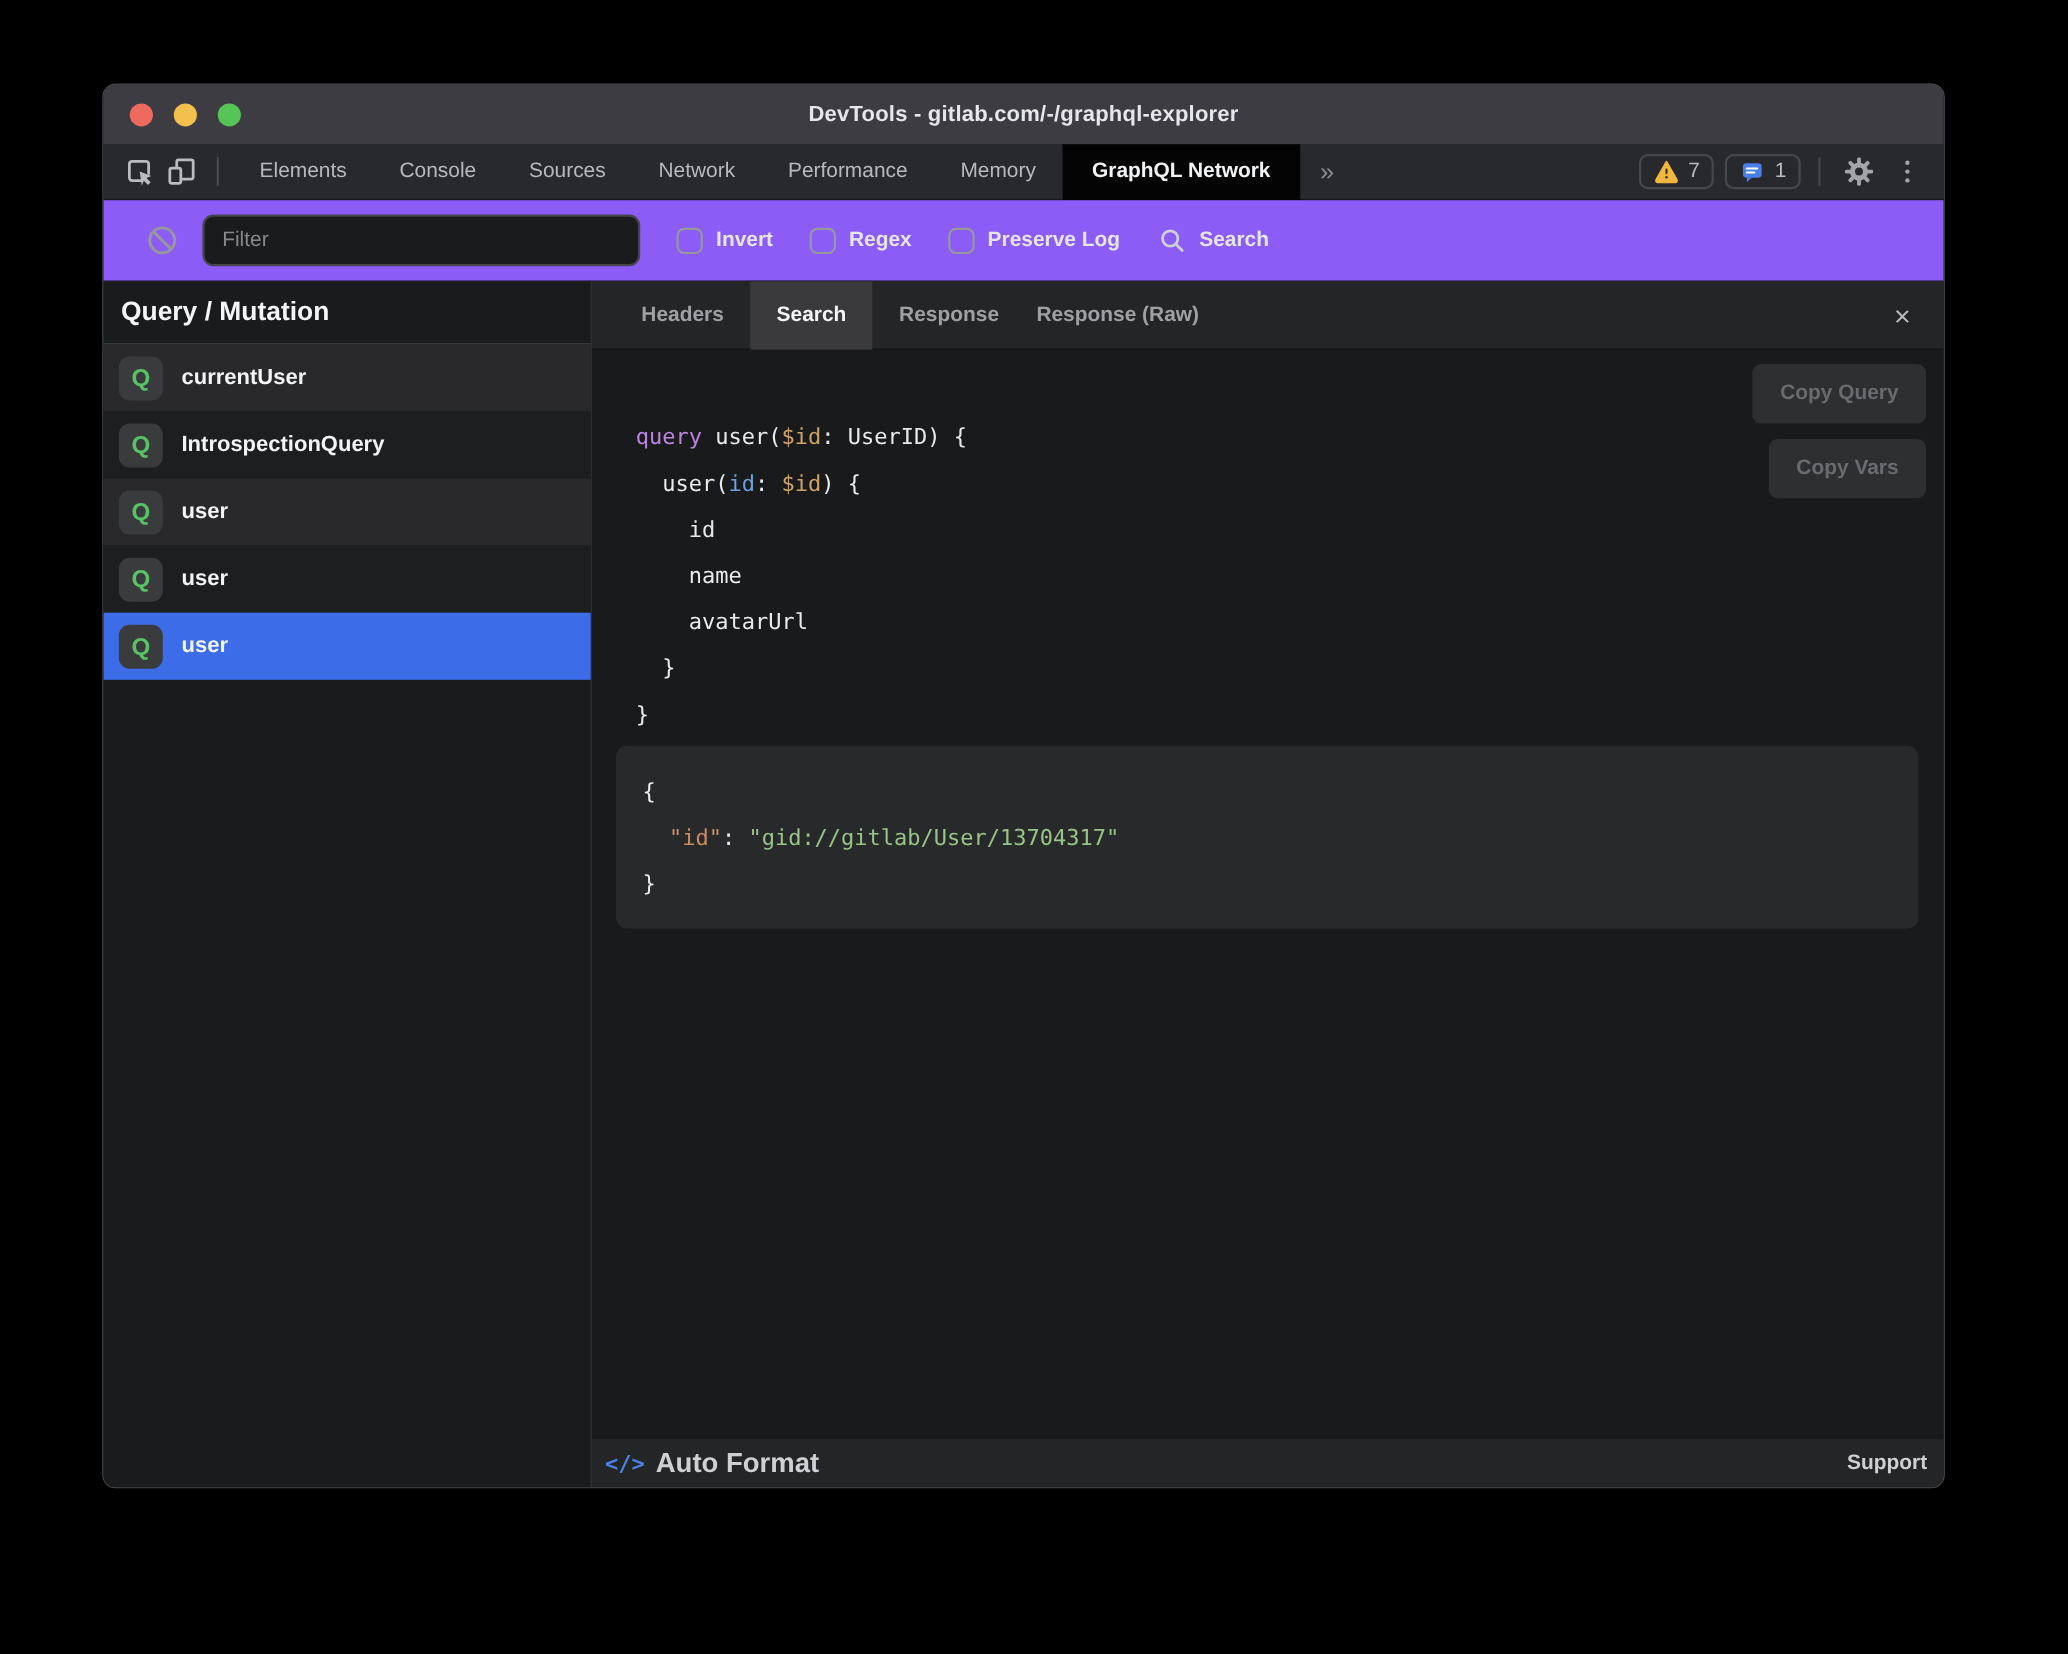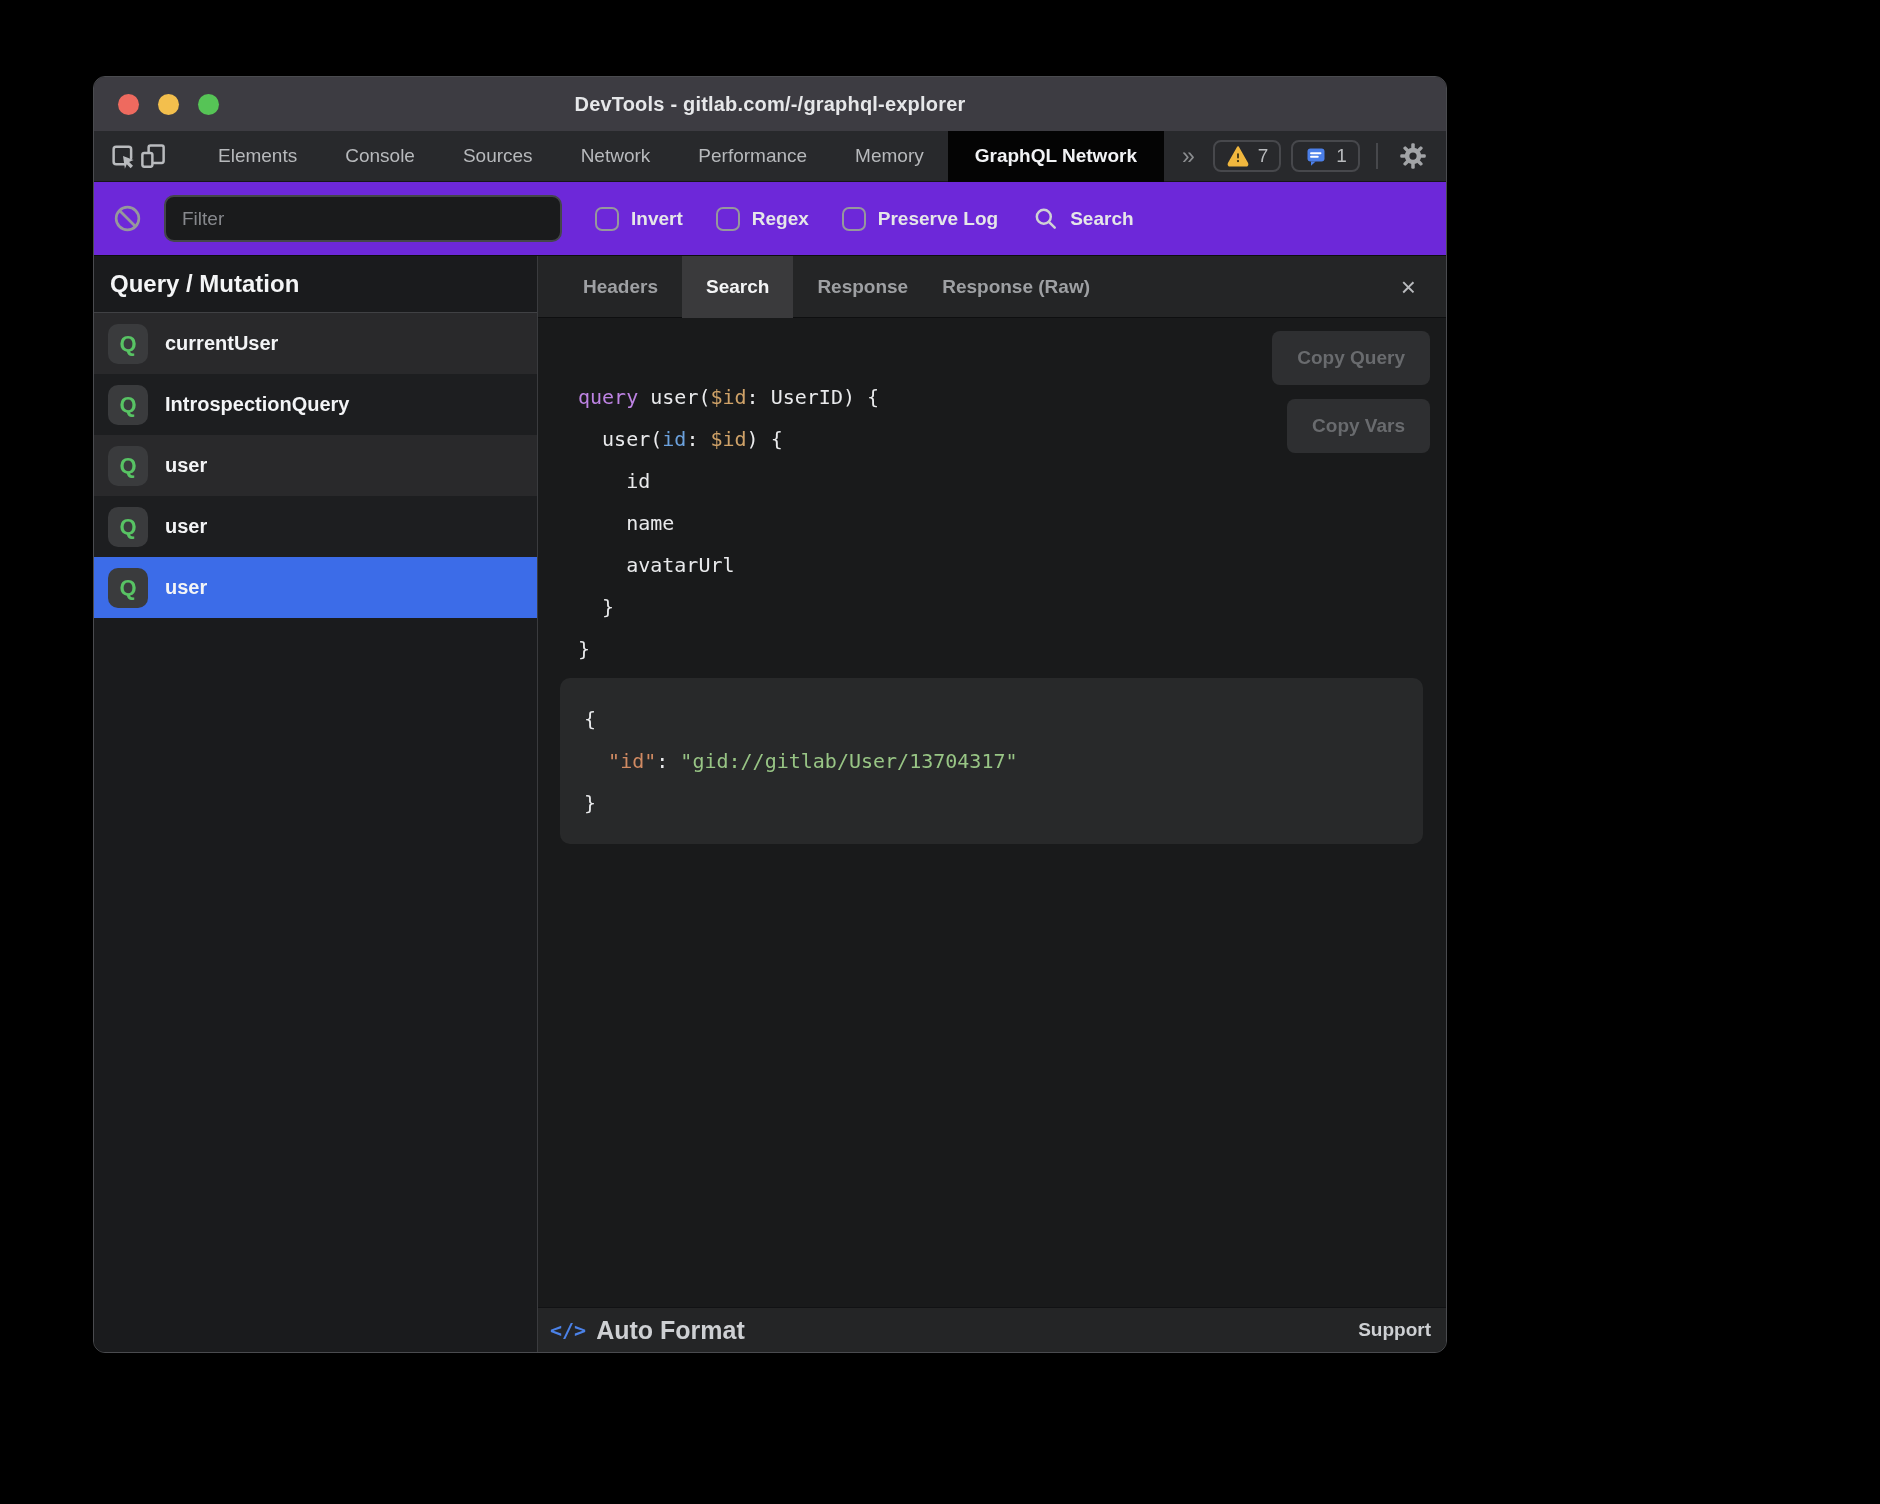--- a/index.html
+++ b/index.html
@@ -1,19 +1,19 @@
 <!DOCTYPE html>
 <html><head>
 <meta charset="utf-8">
 <style>
   * { margin:0; padding:0; box-sizing:border-box; }
   html,body { width:1880px; height:1504px; background:#000; font-family:"Liberation Sans", sans-serif; overflow:hidden; }
 
   .window {
-    position:absolute; left:93px; top:76px; width:1354px; height:1277px;
+    position:absolute; left:93px; top:76px; width:1675px; height:1277px;
     background:#1a1b1c; border-radius:12px; overflow:hidden;
     border:1px solid #4a4b4f; display:flex; flex-direction:column;
   }
 
   
   .titlebar { height:54px; flex:0 0 54px; background:#3d3c42; position:relative;
     display:flex; align-items:center; justify-content:center; }
   .traffic { position:absolute; left:24px; top:0; height:100%; display:flex; align-items:center; gap:19px; }
   .light { width:21px; height:21px; border-radius:50%; }
   .light.red { background:#ee6a5f; } .light.yellow { background:#f3bf4d; } .light.green { background:#56c456; }
@@ -27,22 +27,22 @@
   .tab { color:#b7b9bc; font-size:19px; padding:0 24px; height:51px; display:flex; align-items:center; white-space:nowrap; }
   .tab.active-chip { background:#040404; color:#f2f3f5; font-weight:600; padding:0 27px; }
   .overflow { color:#8b8d90; font-size:23px; padding:0 18px; }
   .toolbar-right { margin-left:auto; display:flex; align-items:center; gap:10px; padding-right:18px; }
   .badge { display:flex; align-items:center; gap:8px; height:32px; padding:0 11px;
     border:2px solid #47484c; border-radius:8px; color:#b9bbbe; font-size:19px; }
   .kebab { display:flex; flex-direction:column; gap:3.5px; align-items:center; justify-content:center; width:30px; height:34px; }
   .kebab i { width:4.5px; height:4.5px; border-radius:50%; background:#a2a4a7; }
 
   
-  .filterbar { height:74px; flex:0 0 74px; background:#6d28d9; display:flex; align-items:center;
-    padding-left:14px; border-bottom:1px solid #0e0f10; }
+  .filterbar { height:74px; flex:0 0 74px; background:#8b5cf6; display:flex; align-items:center;
+    padding-left:34px; border-bottom:1px solid #0e0f10; }
   .filter-input { margin-left:18px; width:398px; height:47px; background:#1a1b1c;
     border:2px solid #44464a; border-radius:10px; color:#d7d8da; font-size:19px; padding:0 16px;
     font-family:"Liberation Sans", sans-serif; }
   .filter-input::placeholder { color:#87898d; }
   .check-group { display:flex; align-items:center; gap:12px; margin-left:33px; }
   .checkbox { width:24px; height:24px; border:2.5px solid #96989c; border-radius:7px; background:transparent; }
   .check-label { color:#e5e6e8; font-size:19px; font-weight:600; white-space:nowrap; }
   .search-group { display:flex; align-items:center; gap:11px; margin-left:34px; }
 
   

